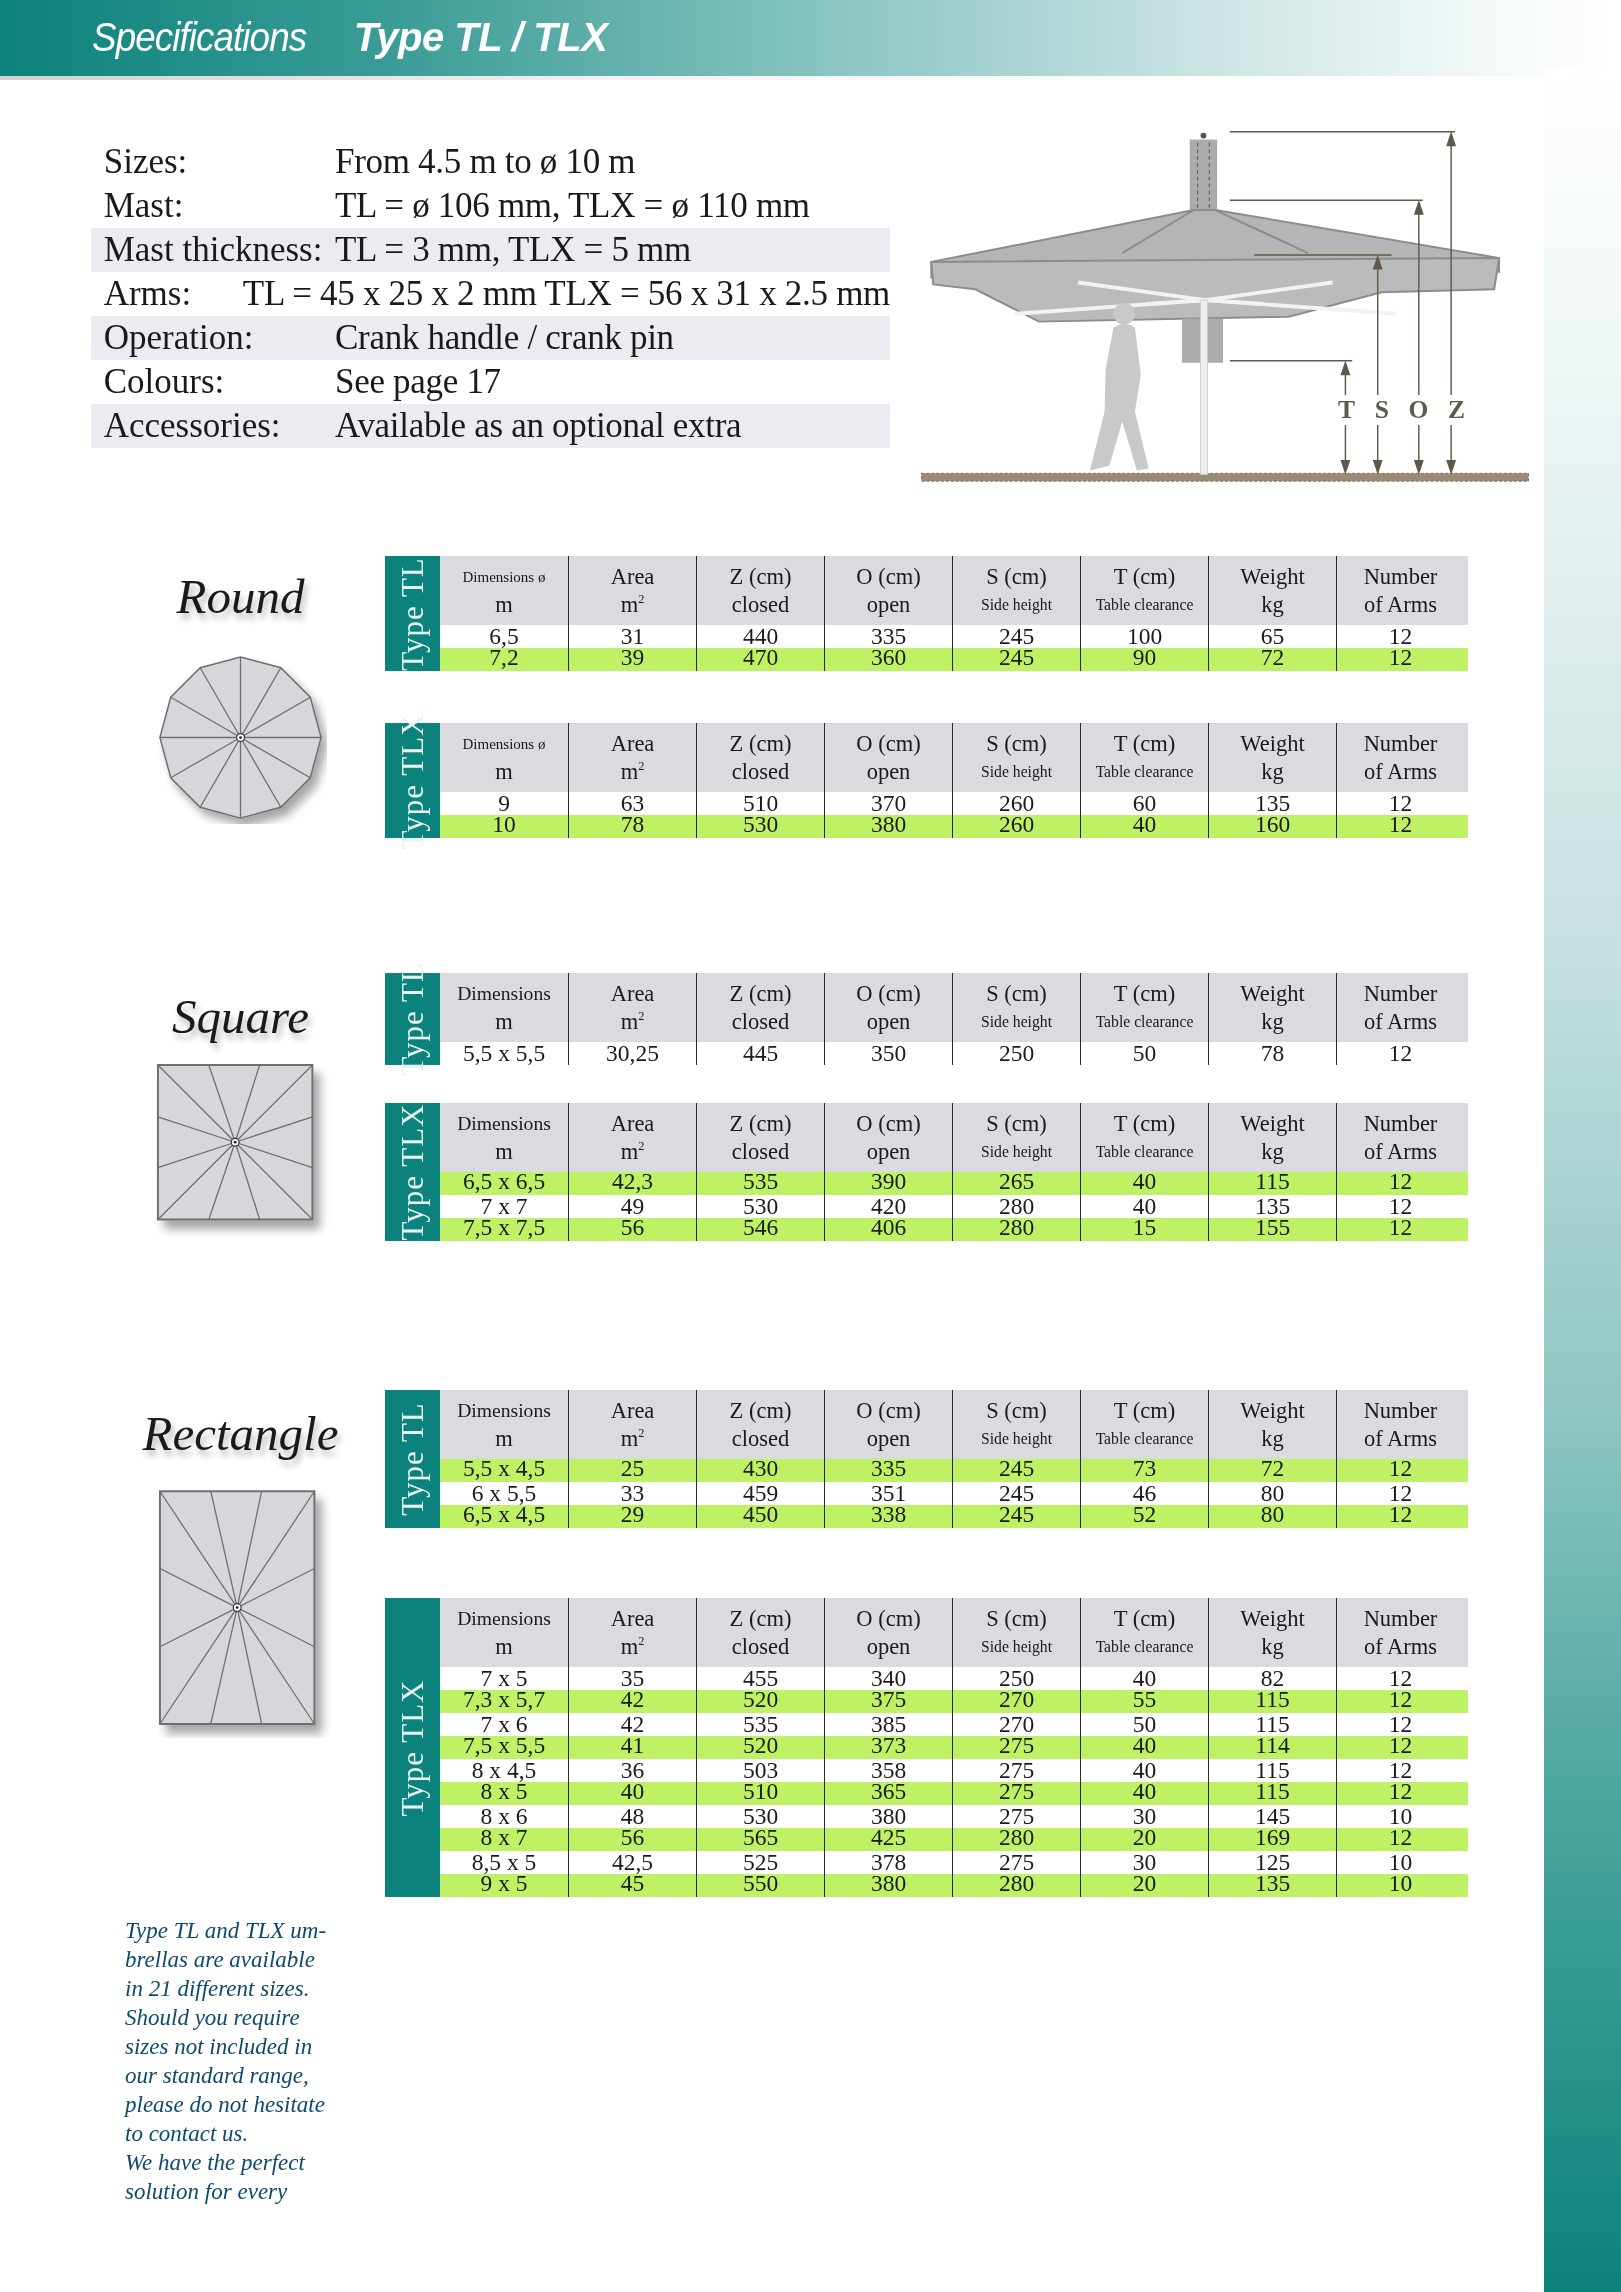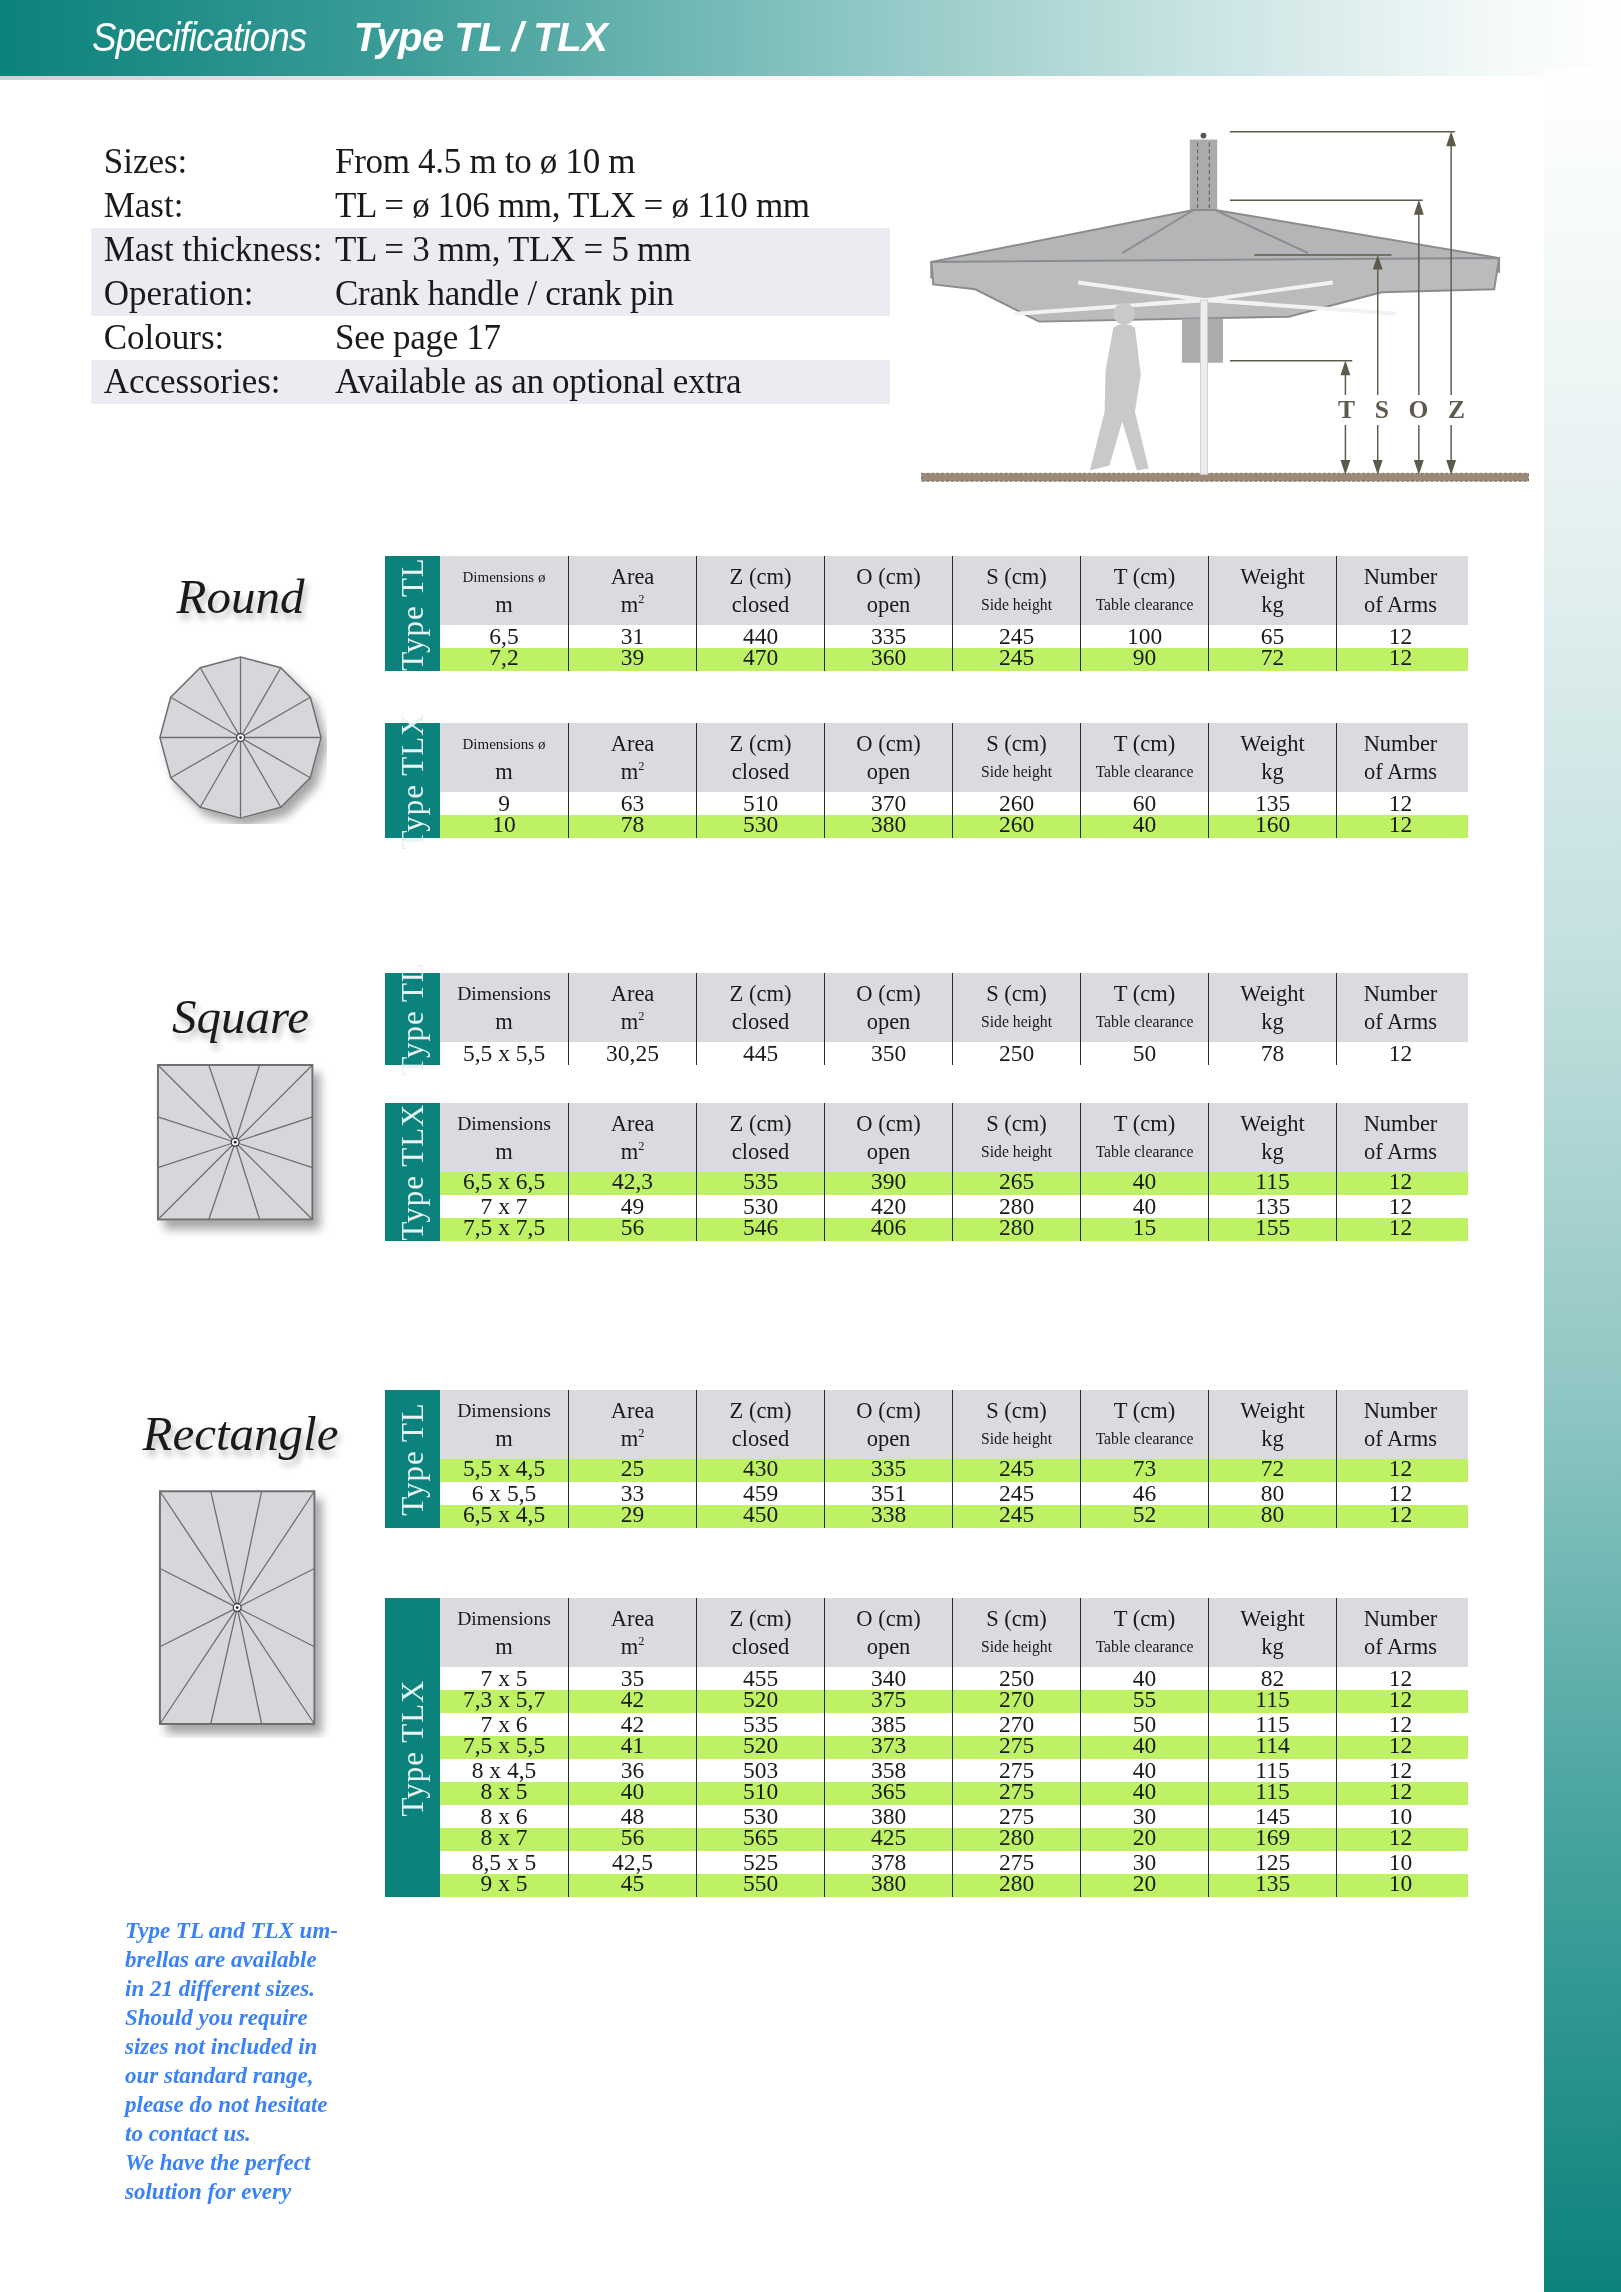--- a/index.html
+++ b/index.html
@@ -67,21 +67,21 @@
   .t-head .t-cell { font-size: 22.5px; line-height: 28px; }
   .t-head .t-cell .sub-small { font-size: 15.7px; }
   .t-head .t-cell .top-small { font-size: 15px; }
   .t-data .t-cell { font-size: 23.5px; }
   .t-data { height: 23px; background: #ffffff; }
   .t-data.shaded { background: #bef264; align-items: flex-end; }
 
   
   .side-note {
     position: absolute; left: 125px; top: 1916px; width: 245px; font-style: italic;
-    font-size: 23px; line-height: 29px; color: #3b82f6; font-weight: bold;
+    font-size: 23px; line-height: 29px; color: #0c4a6e;
   }
 </style>
 </head>
 <body>
 
 <div class="header-bar">
   <div class="header-title">
     <span class="light">Specifications</span><span class="bold">Type TL / TLX</span>
   </div>
 </div>
@@ -92,20 +92,24 @@
     <span class="spec-label">Sizes:</span>
     <span class="spec-value">From 4.5 m to ø 10 m</span>
   </div>
   <div class="spec-row">
     <span class="spec-label">Mast:</span>
     <span class="spec-value">TL = ø 106 mm, TLX = ø 110 mm</span>
   </div>
   <div class="spec-row shaded">
     <span class="spec-label">Mast thickness:</span>
     <span class="spec-value">TL = 3 mm, TLX = 5 mm</span>
+  </div>
+  <div class="spec-row">
+    <span class="spec-label">Arms:</span>
+    <span class="spec-value">TL = 45 x 25 x 2 mm TLX = 56 x 31 x 2.5 mm</span>
   </div>
   <div class="spec-row shaded">
     <span class="spec-label">Operation:</span>
     <span class="spec-value">Crank handle / crank pin</span>
   </div>
   <div class="spec-row">
     <span class="spec-label">Colours:</span>
     <span class="spec-value">See page 17</span>
   </div>
   <div class="spec-row shaded">

